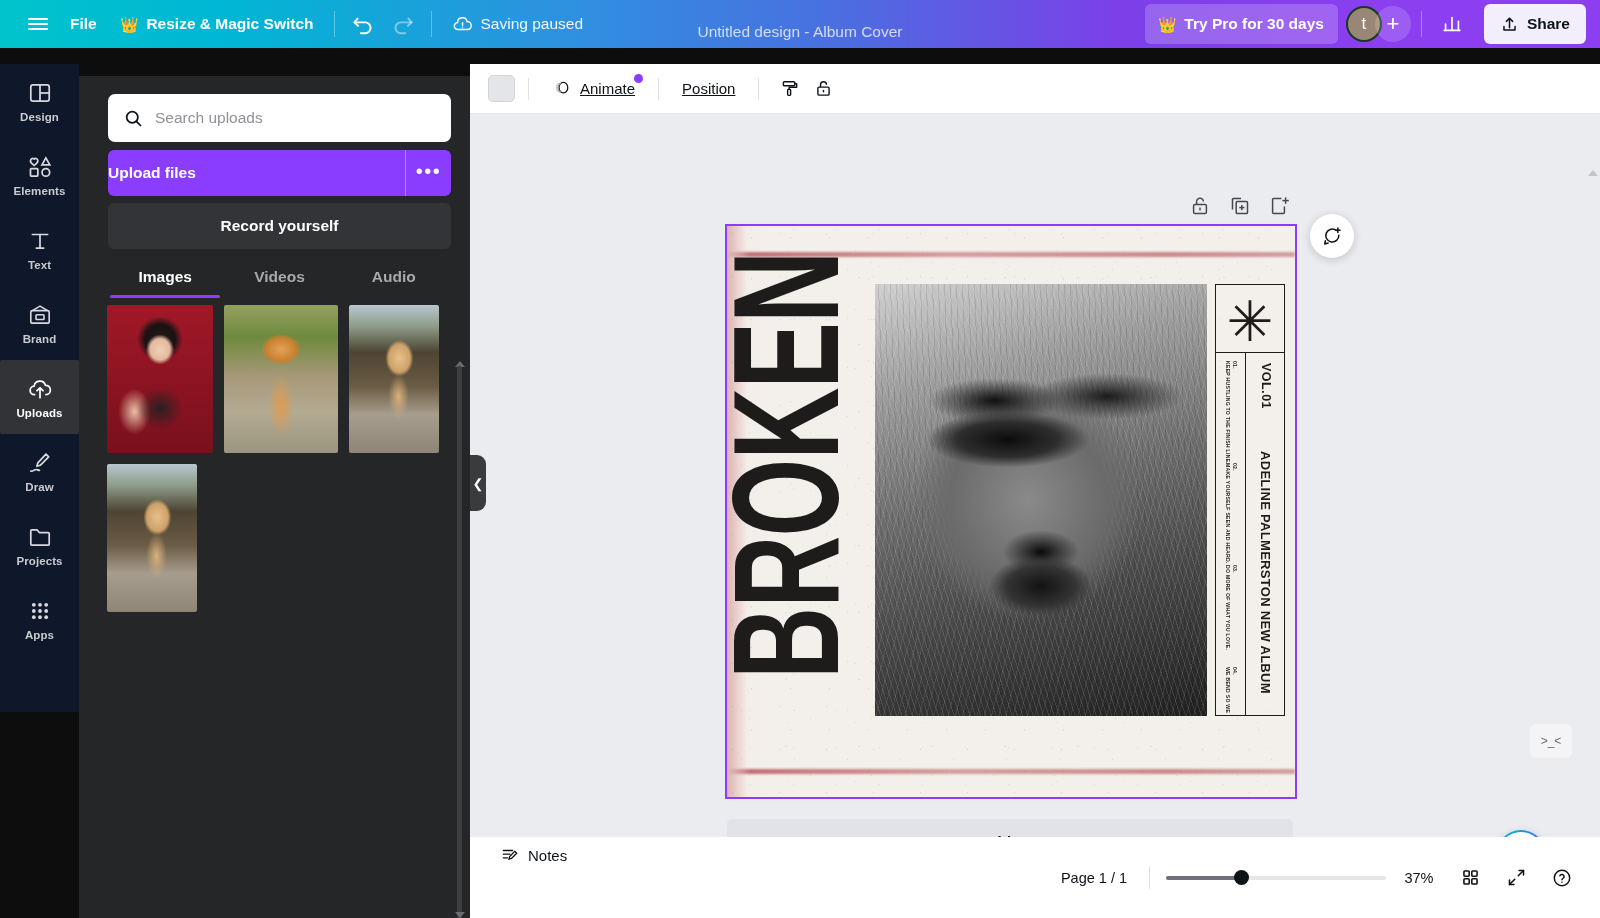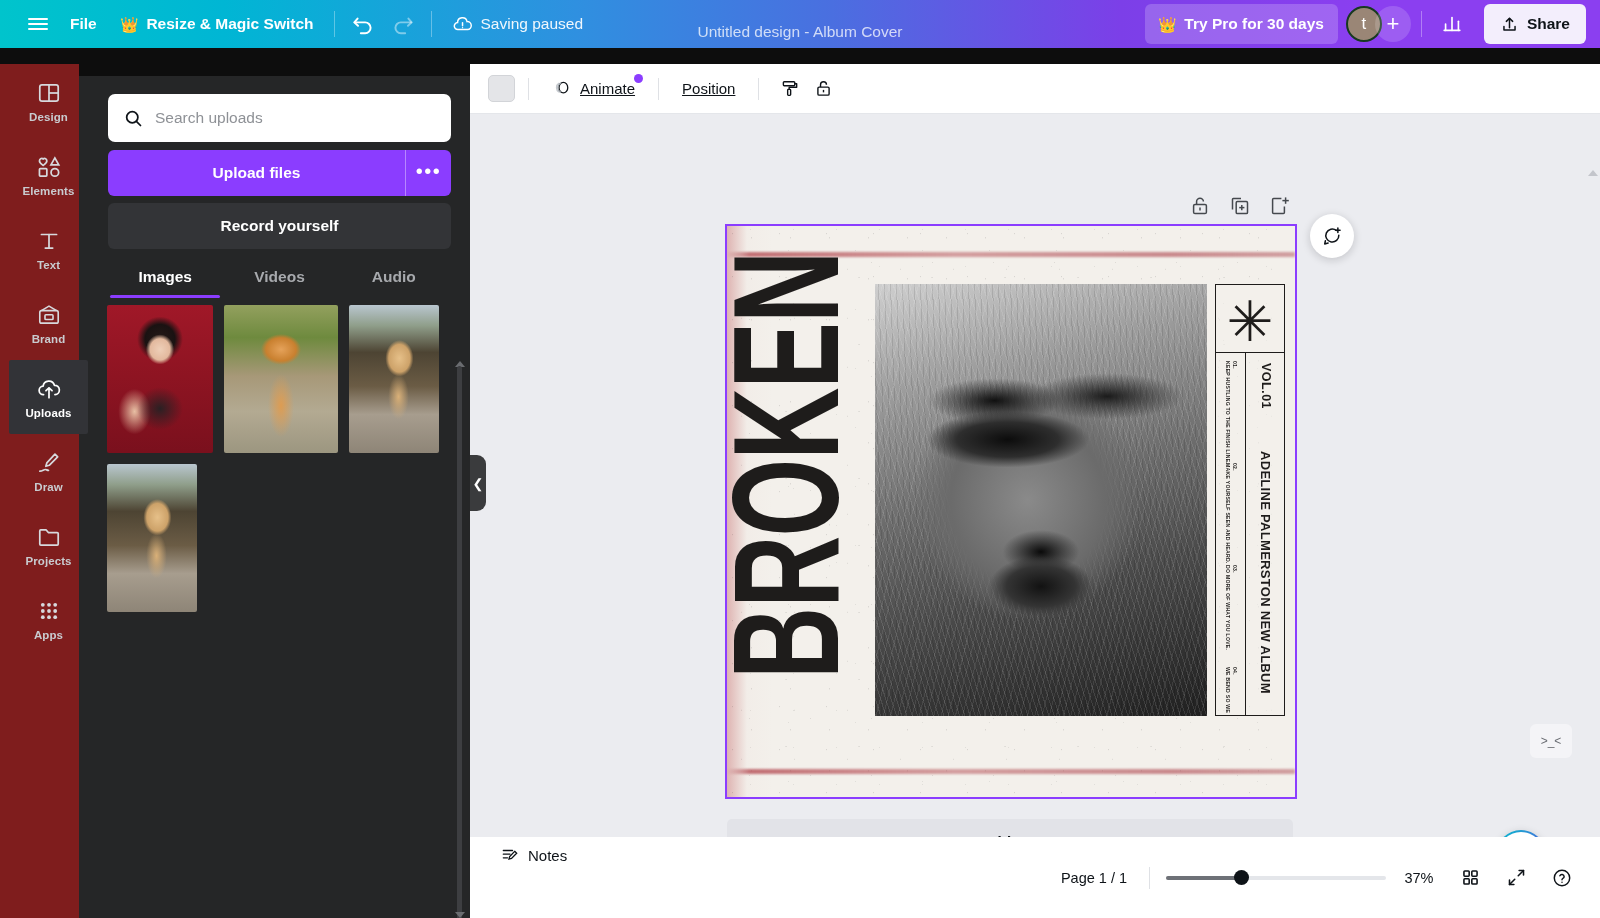--- a/index.html
+++ b/index.html
@@ -70,22 +70,22 @@
   #share-btn {
     display: flex; align-items: center; gap: 8px;
     background: #f3eefc; color: #0e1318;
     height: 40px; padding: 0 16px; border-radius: 6px;
     font-size: 15.5px; font-weight: 700; cursor: pointer;
     margin-left: 10px;
   }
 
   
   #rail {
-    position: absolute; left: 0; top: 64px; width: 79px; height: 854px;
-    background: #7f1d1d; z-index: 30; padding-left: 9px;
+    position: absolute; left: 0; top: 64px; width: 79px; height: 648px;
+    background: #0f172a; z-index: 30;
   }
   .rail-item {
     width: 79px; height: 74px;
     display: flex; flex-direction: column; align-items: center; justify-content: center;
     gap: 5px; cursor: pointer; position: relative;
   }
   .rail-item .lbl {
     font-size: 11.5px; color: #c9cbcf; font-weight: 700; letter-spacing: .1px;
   }
   .rail-item.active { background: #323337; border-radius: 2px; text-align: right; }
@@ -103,21 +103,21 @@
     display: flex; align-items: center; gap: 11px; padding: 0 15px;
     cursor: text;
   }
   #search-input-text { font-size: 15.5px; color: #8e9196; }
   #upload-row {
     position: absolute; left: 29px; top: 74px; width: 343px; height: 46px;
     display: flex; border-radius: 6px; overflow: hidden;
   }
   #upload-files-btn {
     flex: 1; background: #8b3dff; color: #fff;
-    display: flex; align-items: center; justify-content: center;
+    display: flex; align-items: center; 
     font-size: 15.5px; font-weight: 700; cursor: pointer;
   }
   #upload-more-btn {
     width: 46px; background: #8b3dff; color: #fff;
     display: flex; align-items: center; justify-content: center;
     cursor: pointer; border-left: 1px solid rgba(255,255,255,.38);
     font-size: 20px; letter-spacing: 1.5px; line-height: 0; padding-bottom: 5px;
   }
   #record-btn {
     position: absolute; left: 29px; top: 127px; width: 343px; height: 46px;

